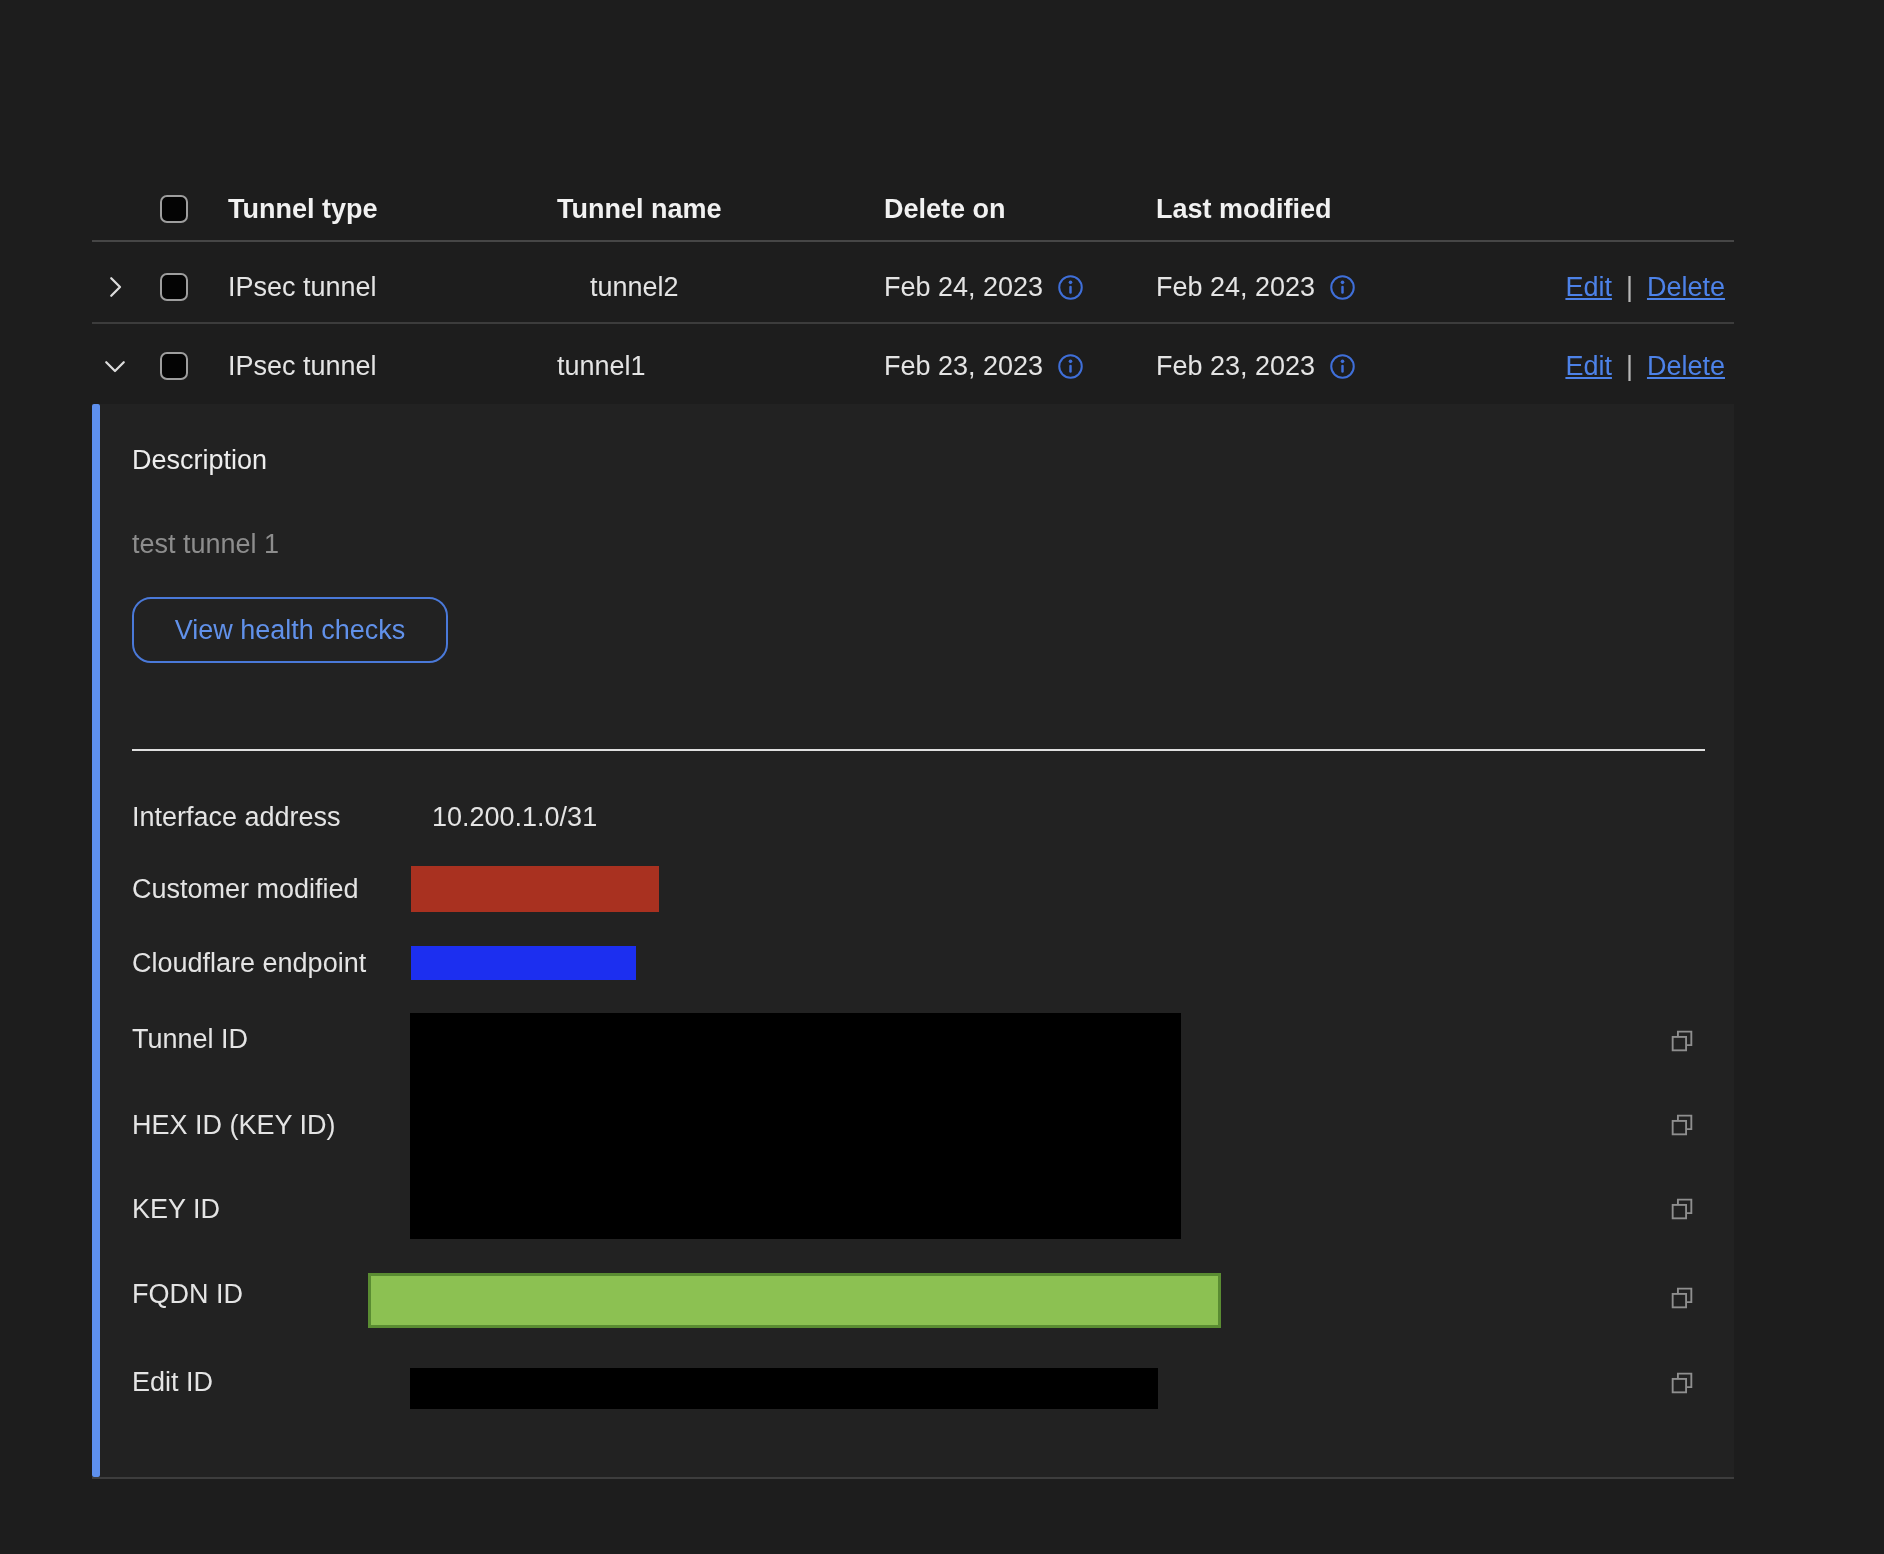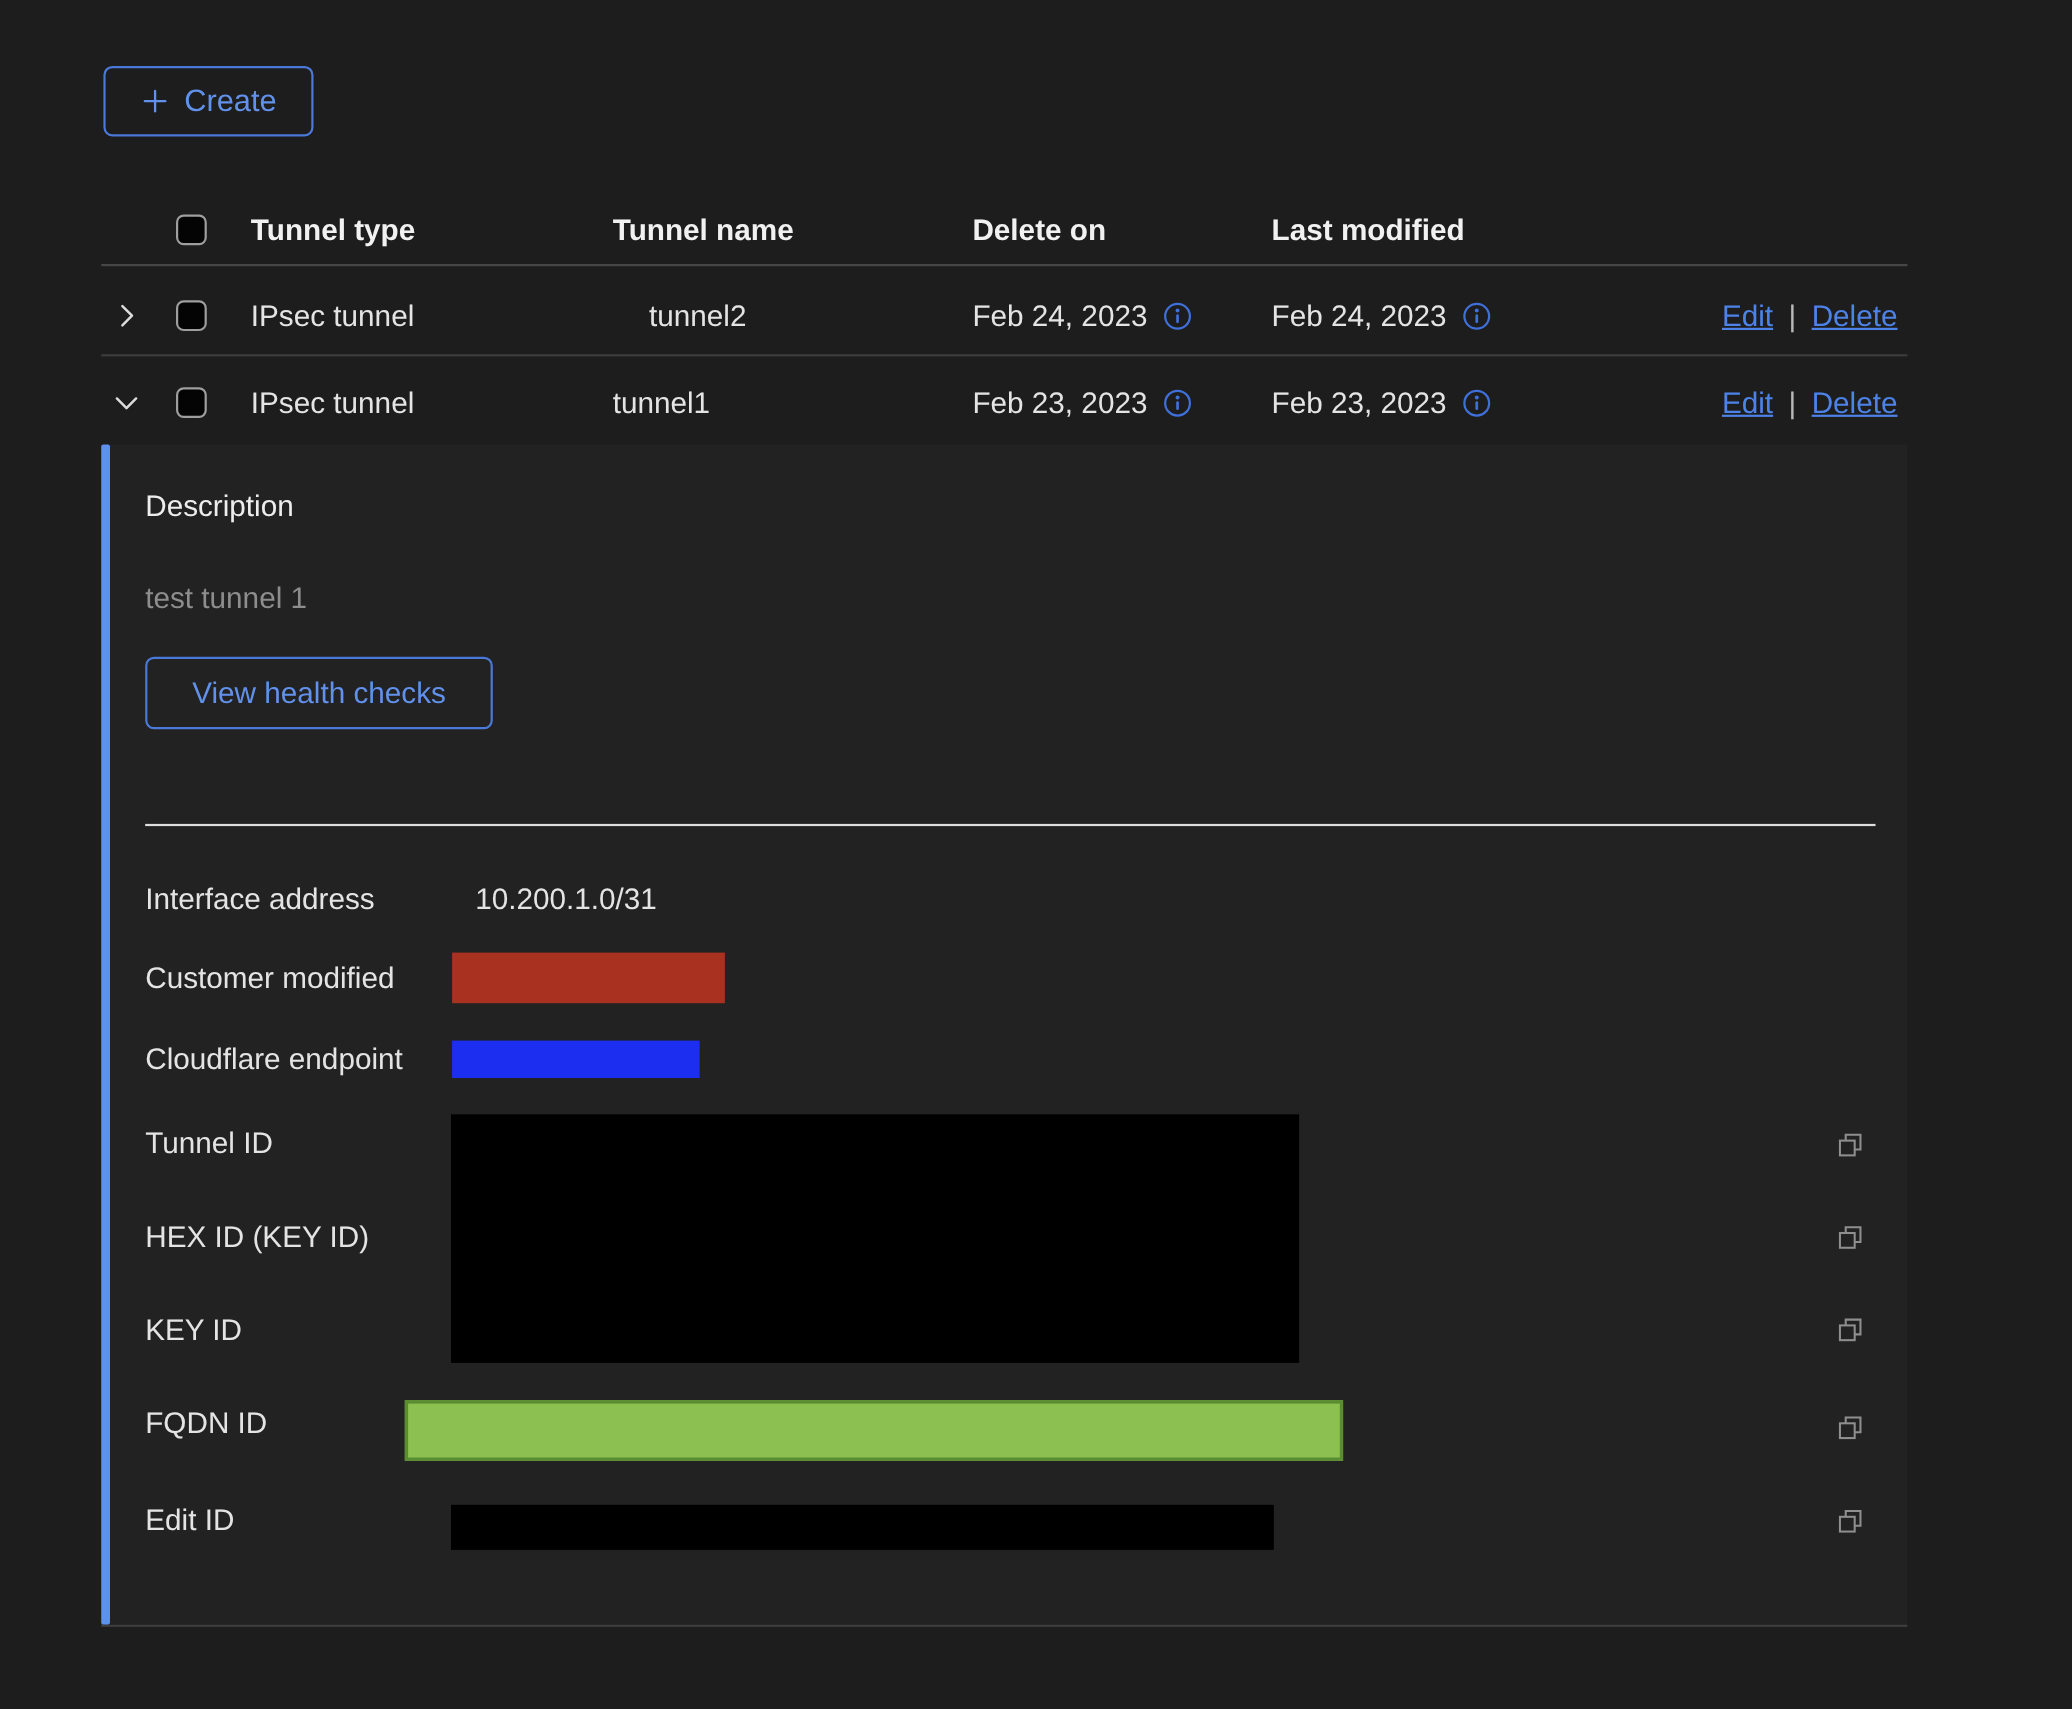--- a/index.html
+++ b/index.html
@@ -33,29 +33,20 @@
   .cell-flex{display:flex;align-items:center;gap:14px;}
   .panel-bg{background:rgba(255,255,255,0.022);}
   .accent-bar{background:#5e90ee;border-radius:2px;}
   .redact{box-sizing:border-box;}
 </style>
 </head>
 <body>
 
 <div class="screen">
 
-  <button class="btn-outline abs" style="left:94px;top:60px;width:191px;height:64px;">
-    <span style="line-height:0;">
-      <svg width="28" height="28" viewBox="0 0 24 24" fill="none" stroke="#6191ea" stroke-width="1.8" stroke-linecap="round">
-        <line x1="12" y1="4" x2="12" y2="20"></line>
-          <line x1="4" y1="12" x2="20" y2="12"></line>
-      </svg>
-    </span>
-    <span>Create</span>
-  </button>
 
   <div class="checkbox abs" style="left:160px;top:195px;"></div>
   <div class="txt hdr abs" style="left:228px;top:192px;">Tunnel type</div>
   <div class="txt hdr abs" style="left:557px;top:192px;">Tunnel name</div>
   <div class="txt hdr abs" style="left:884px;top:192px;">Delete on</div>
   <div class="txt hdr abs" style="left:1156px;top:192px;">Last modified</div>
   <div class="divider abs" style="left:92px;top:240px;width:1642px;"></div>
 
   <button class="icon-btn abs" style="left:100px;top:272px;">
     <span>
@@ -129,21 +120,21 @@
     <span class="pipe">|</span>
     <span class="link">Delete</span>
   </div>
 
   <div class="panel-bg abs" style="left:100px;top:404px;width:1634px;height:1073px;"></div>
   <div class="accent-bar abs" style="left:92px;top:404px;width:8px;height:1073px;"></div>
 
   <div class="txt abs" style="left:132px;top:443px;color:#ededed;">Description</div>
   <div class="txt muted abs" style="left:132px;top:527px;">test tunnel 1</div>
 
-  <button class="btn-outline abs" style="left:132px;top:597px;width:316px;height:66px;font-size:27px;">
+  <button class="btn-outline abs" style="left:132px;top:597px;width:316px;height:66px;font-size:27px;border-radius:19px;">
     <span>View health checks</span>
   </button>
 
   <div class="divider-light abs" style="left:132px;top:749px;width:1573px;"></div>
 
   <div class="txt abs" style="left:132px;top:800px;">Interface address</div>
   <div class="txt abs" style="left:432px;top:800px;">10.200.1.0/31</div>
 
   <div class="txt abs" style="left:132px;top:872px;">Customer modified</div>
   <div class="redact abs" style="left:411px;top:866px;width:248px;height:46px;background:#a93120;"></div>

